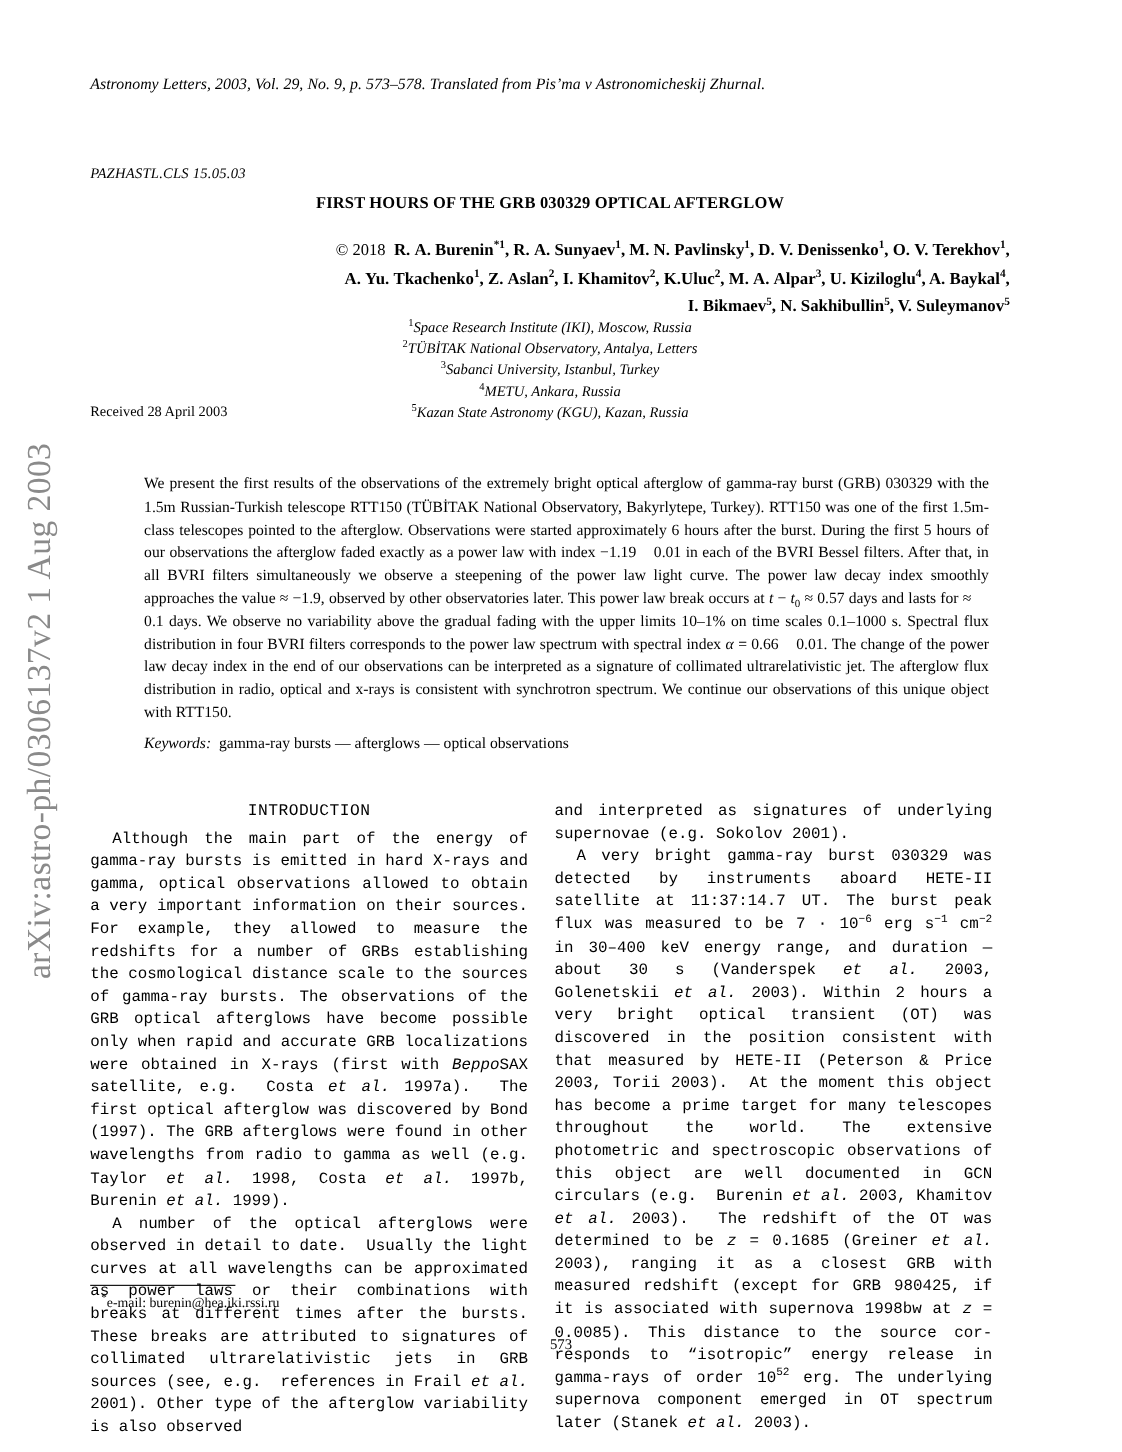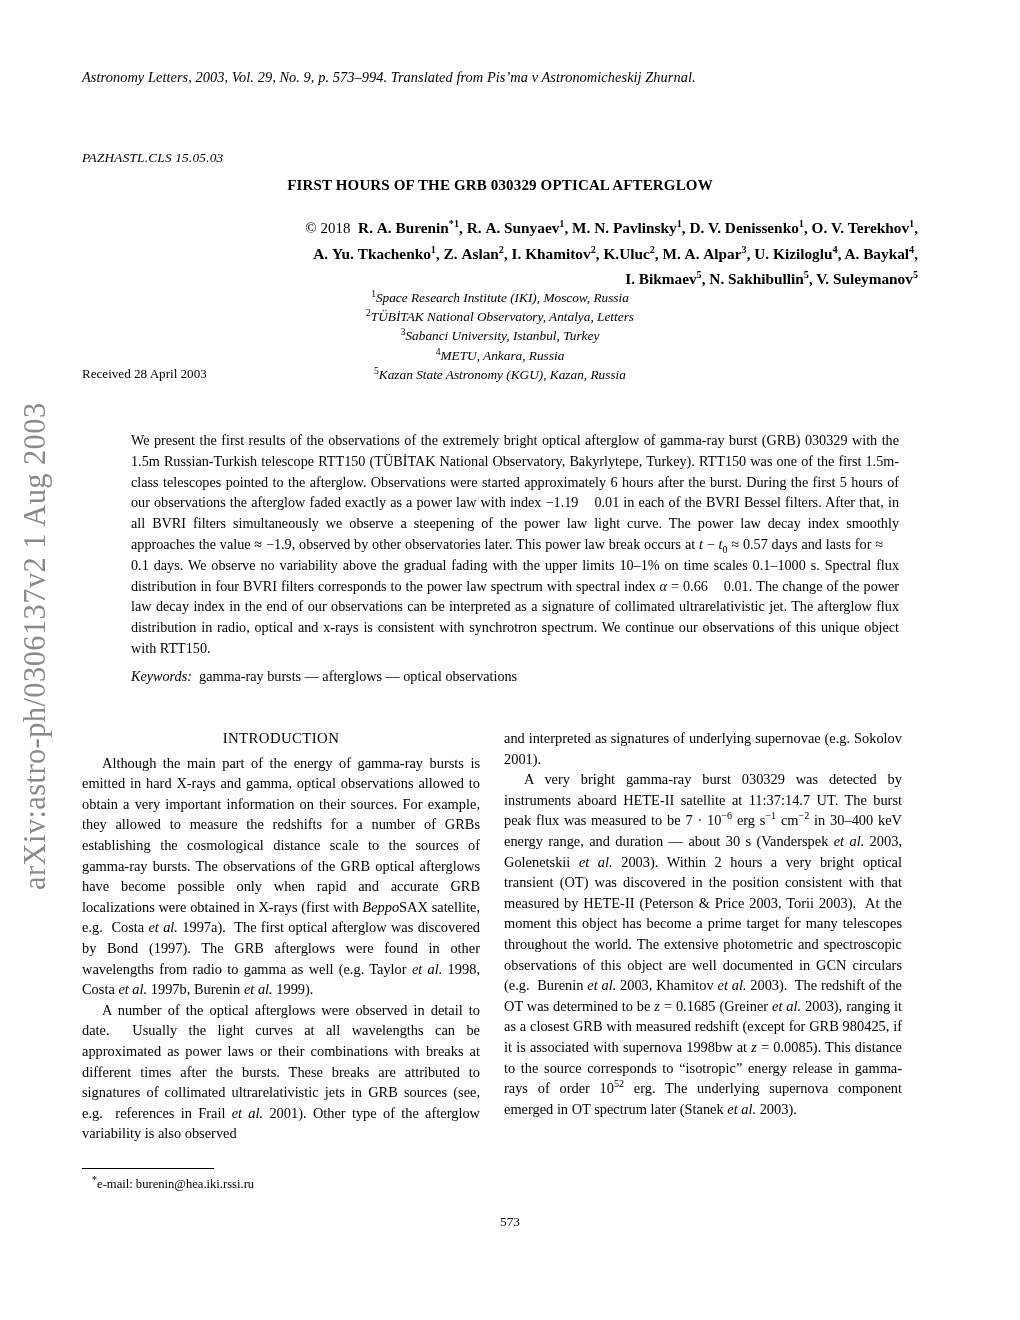--- a/index.html
+++ b/index.html
@@ -140,20 +140,21 @@
   
   .col {
     position: absolute;
     top: 728px;
     width: 398px;
     font-size: 14.4px;
     line-height: 20.6px;
     text-align: justify;
     text-justify: inter-word;
     hyphens: manual;
+    font-family: Liberation Mono, monospace;
   }
   .col-left  { left: 82px; }
   .col-right { left: 504px; }
 
   .col p { margin: 0; text-indent: 20px; }
   .col p.noindent { text-indent: 0; }
 
   .section-head {
     text-align: center;
     text-indent: 0 !important;
@@ -197,21 +198,21 @@
 </style>
 </head>
 <body>
 
 <div id="arxiv-stamp">
   <span class="stamp-text">arXiv:astro-ph/0306137v2  1 Aug 2003</span>
 </div>
 
 <div id="page">
 
-  <div class="journal-line">Astronomy Letters, 2003, Vol. 29, No. 9, p. 573–994. Translated from Pis’ma v Astronomicheskij Zhurnal.</div>
+  <div class="journal-line">Astronomy Letters, 2003, Vol. 29, No. 9, p. 573–578. Translated from Pis’ma v Astronomicheskij Zhurnal.</div>
 
   <div class="cls-line">PAZHASTL.CLS 15.05.03</div>
 
   <div class="paper-title">FIRST HOURS OF THE GRB 030329 OPTICAL AFTERGLOW</div>
 
   <div class="authors">
     <div>
       <span class="copy-mark">©&nbsp;2018</span>&nbsp;&nbsp;R.&nbsp;A.&nbsp;Burenin<sup>*1</sup>, R.&nbsp;A.&nbsp;Sunyaev<sup>1</sup>, M.&nbsp;N.&nbsp;Pavlinsky<sup>1</sup>, D.&nbsp;V.&nbsp;Denissenko<sup>1</sup>, O.&nbsp;V.&nbsp;Terekhov<sup>1</sup>,
     </div>
     <div>

